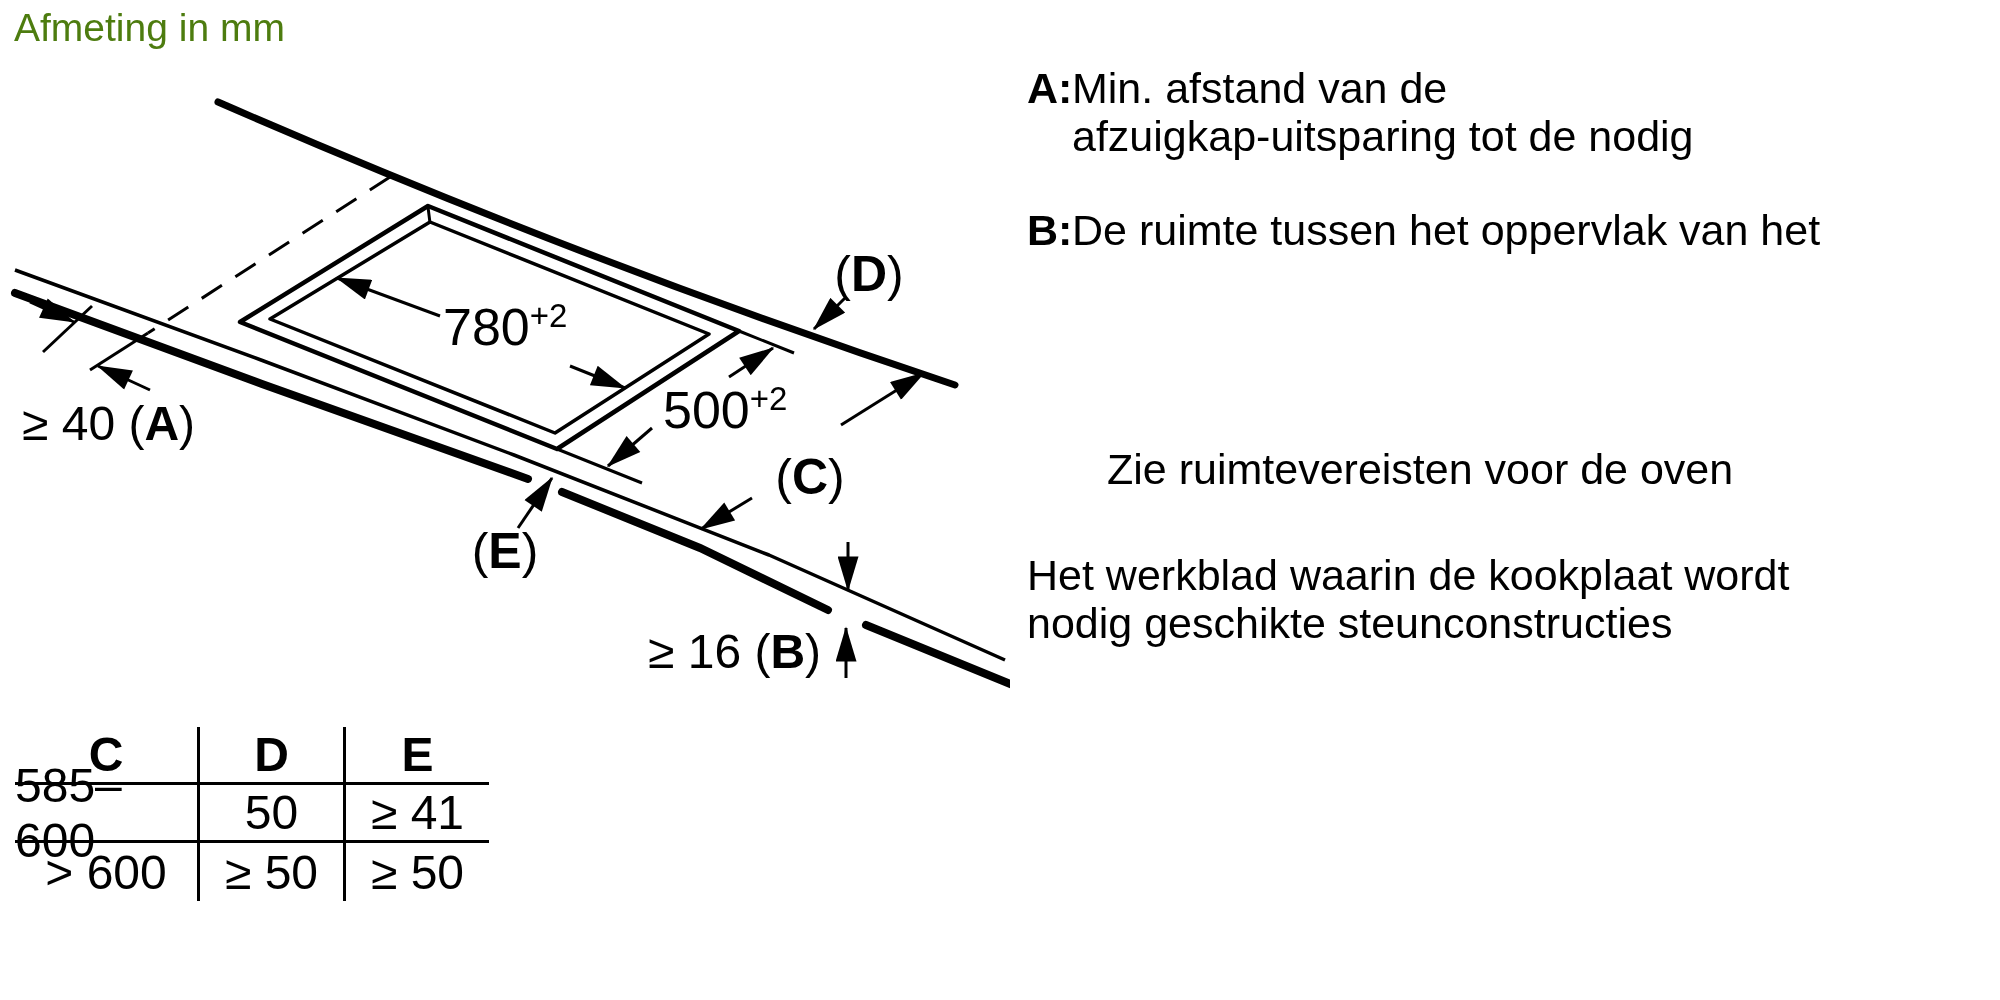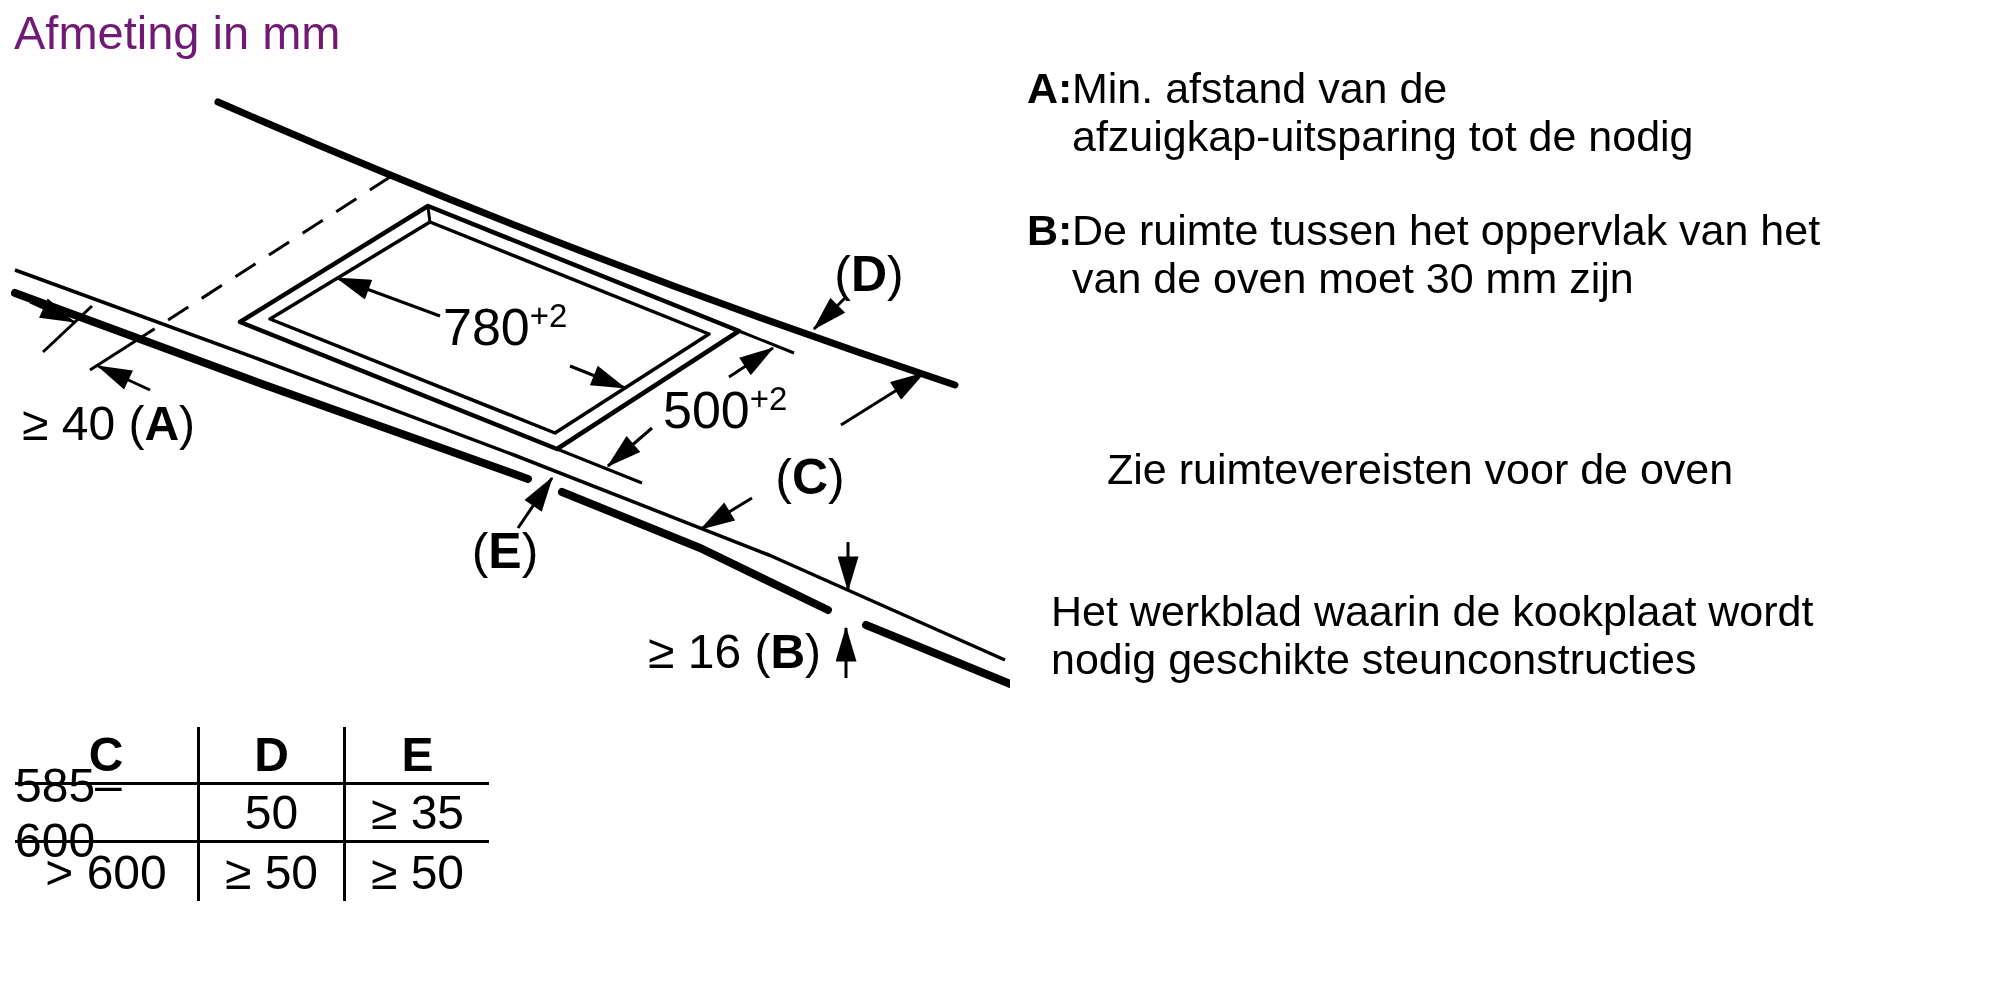--- a/index.html
+++ b/index.html
@@ -3,21 +3,21 @@
 <meta charset="utf-8">
 <style>
   html,body{margin:0;padding:0;}
   body{
     width:2000px;height:1000px;position:relative;overflow:hidden;
     background:#ffffff;color:#000;
     font-family:"Liberation Sans","DejaVu Sans",sans-serif;
   }
   .page-title{
     position:absolute;left:14px;top:6px;
-    font-size:47px;line-height:1.15;color:#701a75;
+    font-size:39px;line-height:1.15;color:#4d7c0f;
   }
   svg.diagram{position:absolute;left:0;top:0;}
   svg.diagram .ln{stroke:#000;fill:none;}
   svg.diagram text{fill:#000;font-family:"Liberation Sans","DejaVu Sans",sans-serif;}
   .dim-txt{font-size:52px;}
   .dim-sup{font-size:33px;}
   .callout{font-size:50px;}
   .callout .bold{font-weight:bold;}
   .ineq{font-size:48px;}
   .ineq .bold{font-weight:bold;}
@@ -34,21 +34,21 @@
   .spec-table .td.c1,.spec-table .td.c2{border-left:3px solid #000;}
   .spec-table .hrow .td{font-weight:bold;}
   .spec-table .hrow .td,.spec-table .r1 .td{border-bottom:3px solid #000;}
 
   
   .note{position:absolute;display:flex;font-size:43px;line-height:48px;}
   .note .lbl{font-weight:bold;width:45px;flex:none;}
   .note-a{left:1027px;top:64px;}
   .note-b{left:1027px;top:206px;}
   .note-oven{left:1107px;top:445px;}
-  .note-load{left:1027px;top:587px;margin-left:24px;}
+  .note-load{left:1027px;top:551px;}
 </style>
 </head>
 <body>
 
 <div class="page-title">Afmeting in mm</div>
 
 <svg class="diagram" width="1010" height="710" viewBox="0 0 1010 710">
   <defs>
     <marker id="ah" viewBox="0 0 10 6" refX="9.6" refY="3" markerWidth="36" markerHeight="21" orient="auto" markerUnits="userSpaceOnUse">
       <path d="M0,0 L10,3 L0,6 Z" fill="#000"></path>
@@ -104,42 +104,41 @@
 
 <div class="spec-table">
   <div class="tr hrow">
     <div class="td c0">C</div>
     <div class="td c1">D</div>
     <div class="td c2">E</div>
   </div>
   <div class="tr r1">
     <div class="td c0">585–600</div>
     <div class="td c1">50</div>
-    <div class="td c2">≥ 35</div>
+    <div class="td c2">≥ 41</div>
   </div>
   <div class="tr r2">
     <div class="td c0">&gt; 600</div>
     <div class="td c1">≥ 50</div>
     <div class="td c2">≥ 50</div>
   </div>
 </div>
 
 <div class="note note-a">
   <div class="lbl">A:</div>
   <div class="body">
     <div>Min. afstand van de</div>
     <div>afzuigkap-uitsparing tot de nodig</div>
   </div>
 </div>
 
 <div class="note note-b">
   <div class="lbl">B:</div>
   <div class="body">
     <div>De ruimte tussen het oppervlak van het</div>
-    <div>van de oven moet 30 mm zijn</div>
   </div>
 </div>
 
 <div class="note note-oven">
   <div class="body">Zie ruimtevereisten voor de oven</div>
 </div>
 
 <div class="note note-load">
   <div class="body">
     <div>Het werkblad waarin de kookplaat wordt</div>

